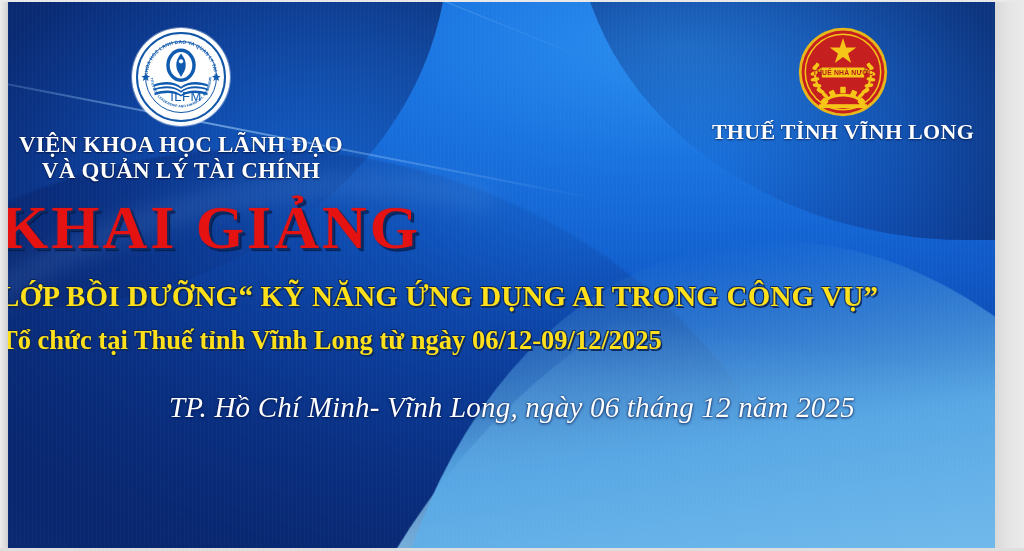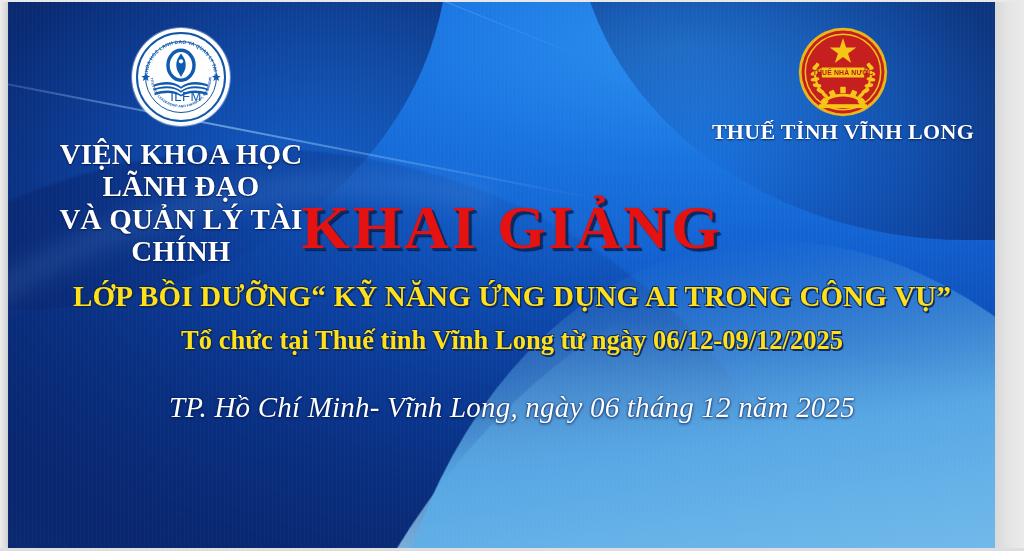--- a/index.html
+++ b/index.html
@@ -160,25 +160,25 @@
   .ilfm .ring-out{position:absolute;inset:4px;border-radius:50%;border:2px solid #1257a8;}
   .ilfm .ring-in{position:absolute;inset:13px;border-radius:50%;border:1px solid #1257a8;}
   .ilfm svg{position:absolute;inset:0;width:100%;height:100%;}
   .ilfm .label{
     position:absolute;left:10px;right:0;bottom:22px;
     font-family:"Liberation Sans",sans-serif;
     font-weight:normal;font-size:13px;letter-spacing:.5px;color:#0f5bb0;
   }
 
   .org-name{
-    margin-top:12px;
+    margin-top:6px;
     color:#ffffff;
     font-family:"Liberation Serif",serif;
     font-weight:bold;
-    font-size:29px;
+    font-size:23px;
     line-height:1.12;
     letter-spacing:.2px;
     text-shadow:0 1px 2px rgba(0,18,60,.75), 0 0 1px rgba(0,20,70,.9);
     white-space:pre-line;
   }
 
   .tax-emblem{
     width:92px;height:92px;margin:0 auto;position:relative;
   }
   .tax-emblem svg{width:100%;height:100%;display:block;}
@@ -188,21 +188,21 @@
     color:#ffffff;
     font-family:"Liberation Serif",serif;
     font-weight:bold;
     font-size:22px;
     letter-spacing:.3px;
     text-shadow:0 1px 2px rgba(0,18,60,.75);
   }
 
   
   #headline-block{
-    position:absolute;left:0;right:0;top:196px;text-align:center;
+    position:absolute;left:0;right:0;top:196px;text-align:left;
   }
   .kg{
     font-family:"Liberation Serif",serif;
     font-weight:bold;
     font-size:62px;
     letter-spacing:3px;
     color:#e51212;
     text-shadow:
       2px 2px 0 #0e2b63,
       3px 3px 1px rgba(6,24,62,.85),

